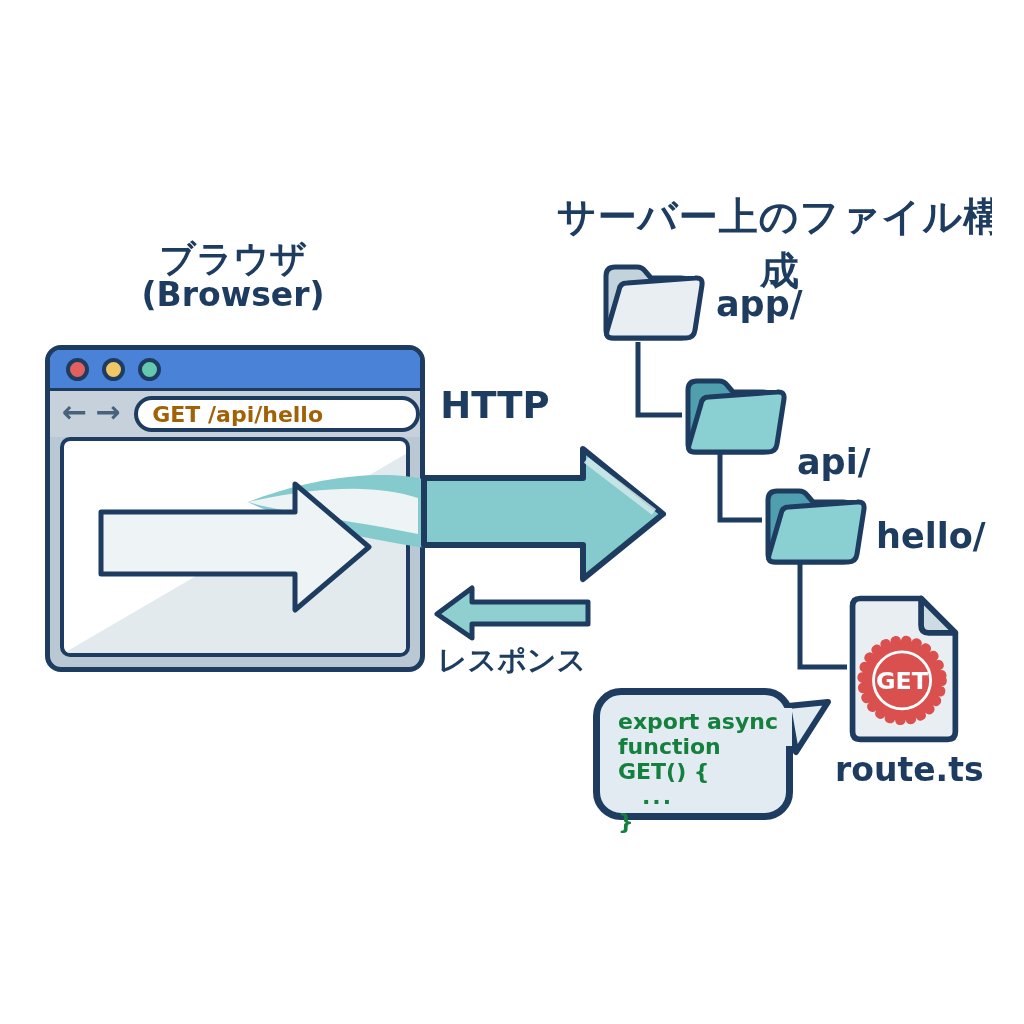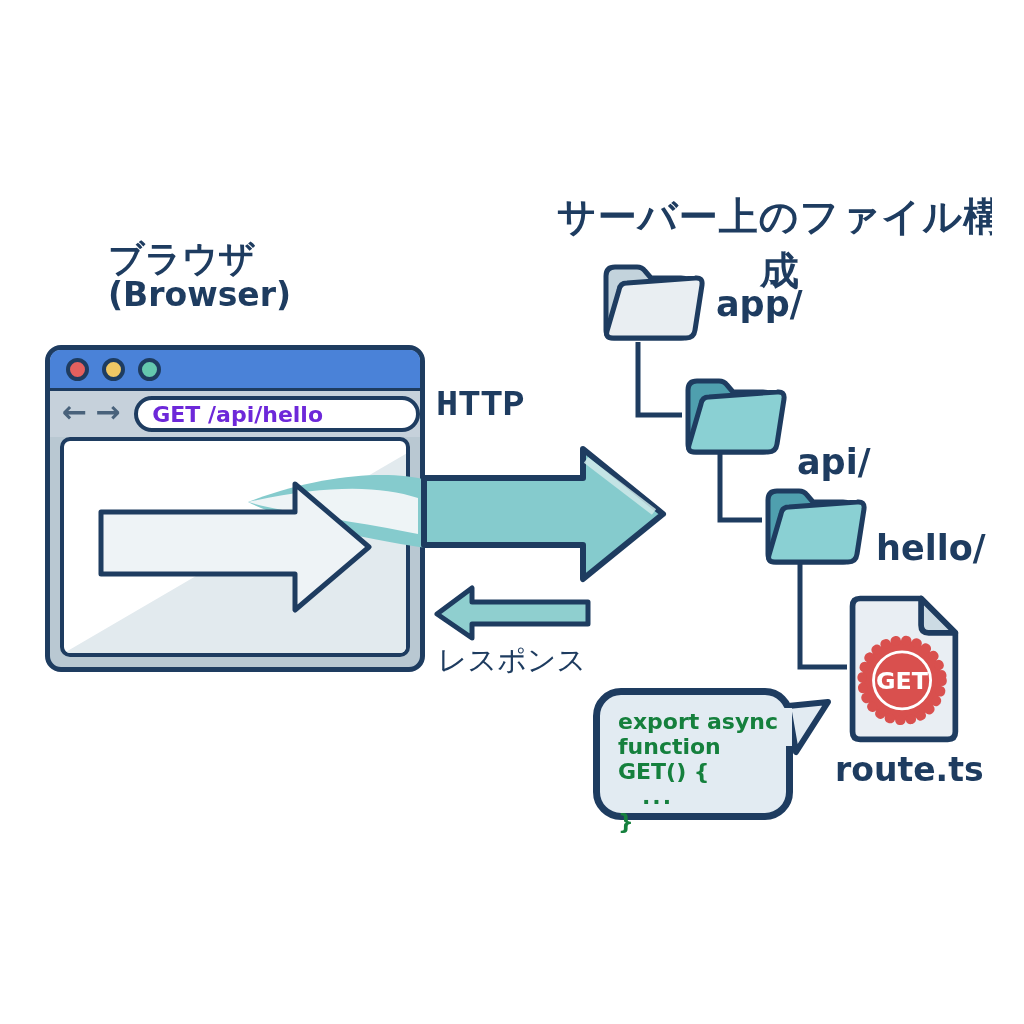--- a/index.html
+++ b/index.html
@@ -9,21 +9,21 @@
     font-family:"DejaVu Sans","Liberation Sans",sans-serif;
     color:#1e3c60;
   }
   .abs { position:absolute; }
 
   
   .server-title {
     left:556px; top:190px; width:448px;
     font-size:39px; font-weight:bold; letter-spacing:1px; text-align:center;
   }
-  .browser-label { left:108px; top:240px; width:250px; text-align:left; line-height:1.05; }
+  .browser-label { left:108px; top:240px; width:250px; text-align:center; line-height:1.05; }
   .browser-label .l1 { font-size:36px; font-weight:bold; }
   .browser-label .l2 { font-size:33px; font-weight:bold; }
 
   
   .bwindow {
     left:45px; top:345px; width:380px; height:327px;
     background:#b9c8d2; border:5px solid #1e3c60; border-radius:16px;
     box-sizing:border-box; z-index:1;
   }
   .titlebar {
@@ -37,58 +37,58 @@
     position:absolute; left:0; top:41px; right:0; height:46px;
     background:#c6d1db; display:flex; align-items:center; gap:8px; padding-left:12px;
     box-sizing:border-box;
   }
   .nav-ic { font-size:30px; font-weight:bold; color:#49627b; line-height:1; margin-top:-5px; }
   .urlbar {
     margin-left:6px; width:266px; height:28px; background:#ffffff;
     border:4px solid #1e3c60; border-radius:18px;
     display:flex; align-items:center; padding-left:14px;
   }
-  .urltext { font-size:22px; font-weight:bold; color:#6d28d9; white-space:nowrap; }
+  .urltext { font-size:22px; font-weight:bold; color:#a16207; white-space:nowrap; }
   .panel {
     position:absolute; left:10px; right:10px; top:87px; bottom:10px;
     background:#ffffff; border:4px solid #1e3c60; border-radius:10px;
     overflow:hidden;
   }
   .shade {
     position:absolute; inset:0; background:#e2eaee;
     clip-path:polygon(0 100%, 100% 6%, 100% 100%, 0 100%);
   }
 
   
   .flow-svg   { left:230px; top:440px; width:450px; height:260px; z-index:2; }
   .send-svg   { left:95px;  top:478px; width:280px; height:138px; z-index:3; }
   .send-label {
     left:103px; top:530px; width:195px; text-align:center;
     font-size:27px; font-weight:bold; z-index:4;
   }
   .http-label {
-    left:436px; top:386px; width:162px; text-align:left; line-height:1.06; z-index:4;font-family:Liberation Mono, monospace;
+    left:414px; top:386px; width:162px; text-align:center; line-height:1.06; z-index:4;
   }
   .http-label .l1 { font-size:37px; font-weight:bold; }
   .http-label .l2 { font-size:31px; font-weight:bold; }
   .resp-label {
     left:434px; top:641px; width:156px; text-align:center;
-    font-size:29px; font-weight:normal; z-index:4;
+    font-size:29px; font-weight:bold; z-index:4;
   }
 
   
   .tree-lines { left:600px; top:340px; width:270px; height:340px; z-index:1; }
   .folder { width:112px; height:92px; z-index:2; }
   .folder-app   { left:598px; top:252px; }
   .folder-api   { left:680px; top:366px; }
   .folder-hello { left:760px; top:476px; }
   .f-label { font-size:35px; font-weight:bold; z-index:2; }
   .lbl-app   { left:716px; top:284px; }
   .lbl-api   { left:797px; top:398px;margin-top:44px; }
-  .lbl-hello { left:876px; top:528px; }
+  .lbl-hello { left:876px; top:516px; }
 
   .file-svg { left:841px; top:589px; width:124px; height:158px; z-index:2; }
   .lbl-route { left:835px; top:750px; width:136px; text-align:right;
                font-size:33px; font-weight:bold; z-index:2; }
 
   
   .bubble {
     left:593px; top:688px; width:200px; height:132px;
     background:#e2ebf2; border:7px solid #1e3c60; border-radius:28px;
     box-sizing:border-box; z-index:2; padding:14px 0 0 18px;

